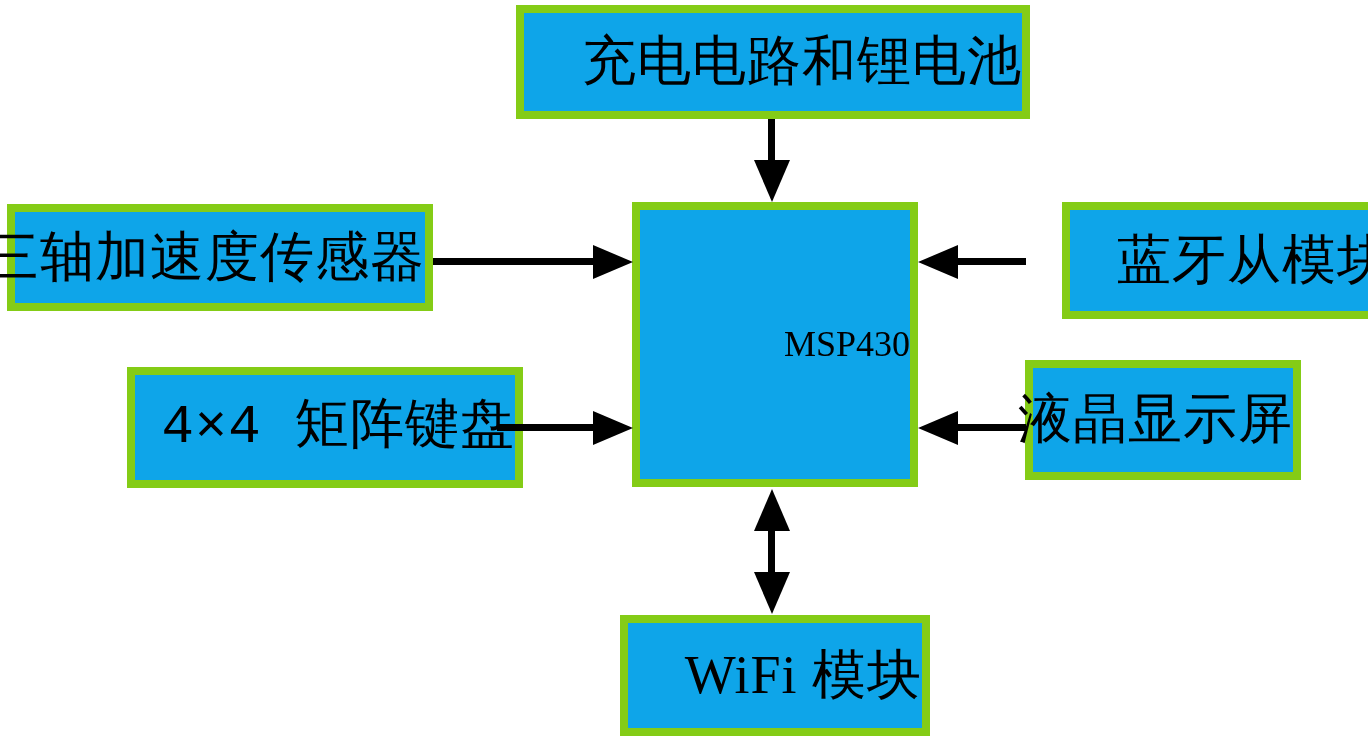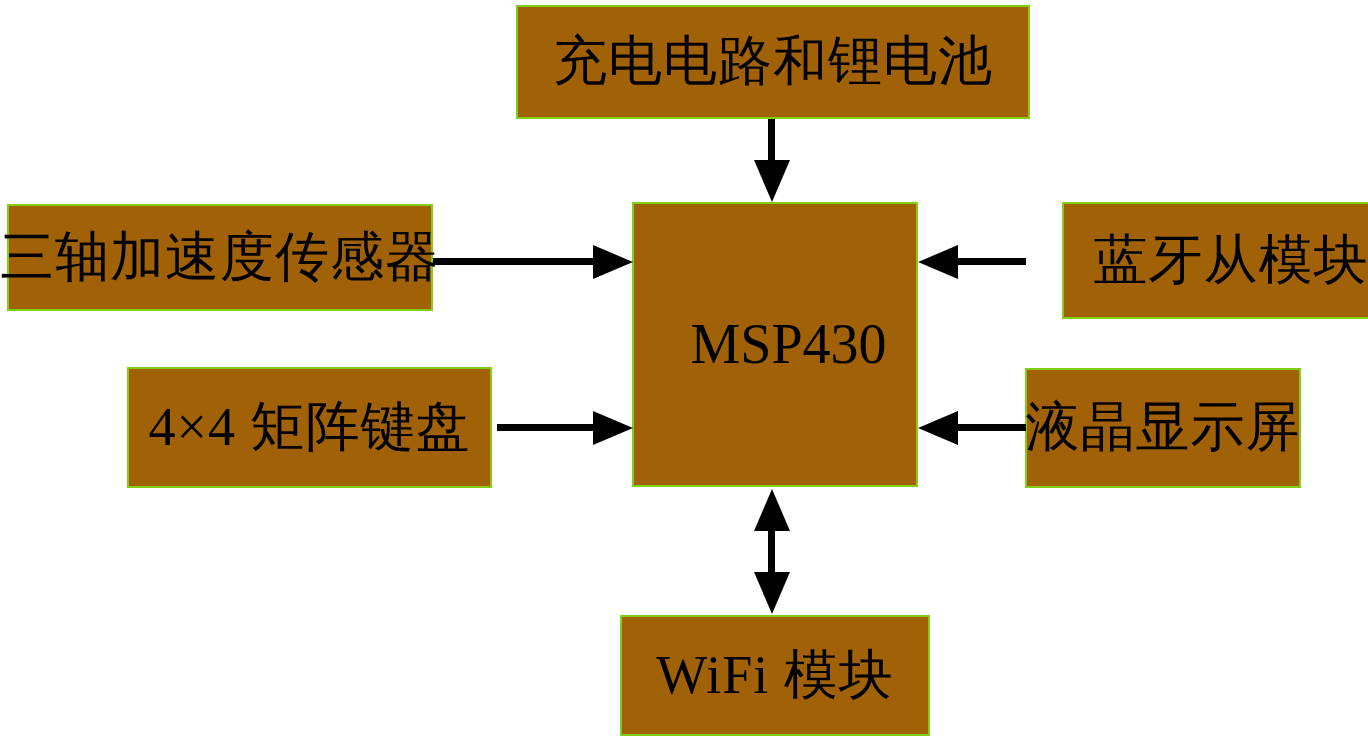--- a/index.html
+++ b/index.html
@@ -12,46 +12,46 @@
     width: 1368px;
     height: 738px;
     background: #ffffff;
     font-family: "Liberation Serif", "DejaVu Serif", serif;
     color: #000000;
     overflow: hidden;
   }
   .node {
     position: absolute;
     box-sizing: border-box;
-    border: 2px solid #84cc16;
-    background: #a16207;
+    border: 8px solid #84cc16;
+    background: #0ea5e9;
     display: flex;
     align-items: center;
-    justify-content: center;
+    justify-content: flex-end;
     text-align: center;
     white-space: nowrap;
   }
   .node .label {
     font-size: 54px;
     line-height: 1.1;
     letter-spacing: 1px;
   }
   #node-mcu .label {
-    font-size: 56px;
+    font-size: 36px;
     line-height: 1.28;
     letter-spacing: 0;
     margin-left: 27px;
   }
   
   #node-charging   { left: 516px;  top: 5px;   width: 514px; height: 114px; }
   #node-mcu        { left: 632px;  top: 202px; width: 286px; height: 285px; }
   #node-accel      { left: 7px;    top: 204px; width: 426px; height: 107px; }
-  #node-keypad     { left: 127px;  top: 367px; width: 365px; height: 121px; }
+  #node-keypad     { left: 127px;  top: 367px; width: 396px; height: 121px; font-family: Liberation Mono, monospace; }
   #node-bluetooth  { left: 1025px; top: 202px; width: 338px; height: 117px; margin-left: 37px; }
-  #node-lcd        { left: 1025px; top: 368px; width: 276px; height: 120px; }
+  #node-lcd        { left: 1025px; top: 360px; width: 276px; height: 120px; }
   #node-wifi       { left: 620px;  top: 615px; width: 310px; height: 121px; }
 
   
   .arrow { position: absolute; }
   .shaft-v { position: absolute; width: 7px; background: #000000; }
   .shaft-h { position: absolute; height: 7px; background: #000000; }
   .head { position: absolute; width: 0; height: 0; }
   .head-down  { border-left: 18px solid transparent; border-right: 18px solid transparent; border-top: 42px solid #000000; }
   .head-up    { border-left: 18px solid transparent; border-right: 18px solid transparent; border-bottom: 42px solid #000000; }
   .head-right { border-top: 17px solid transparent; border-bottom: 17px solid transparent; border-left: 40px solid #000000; }

